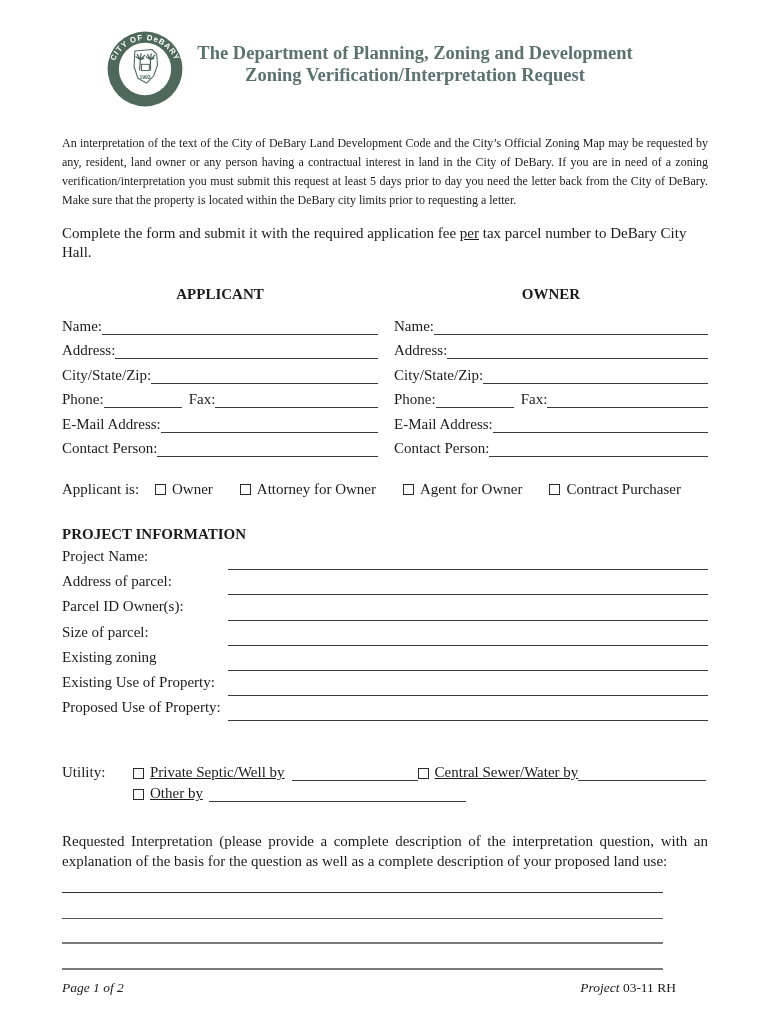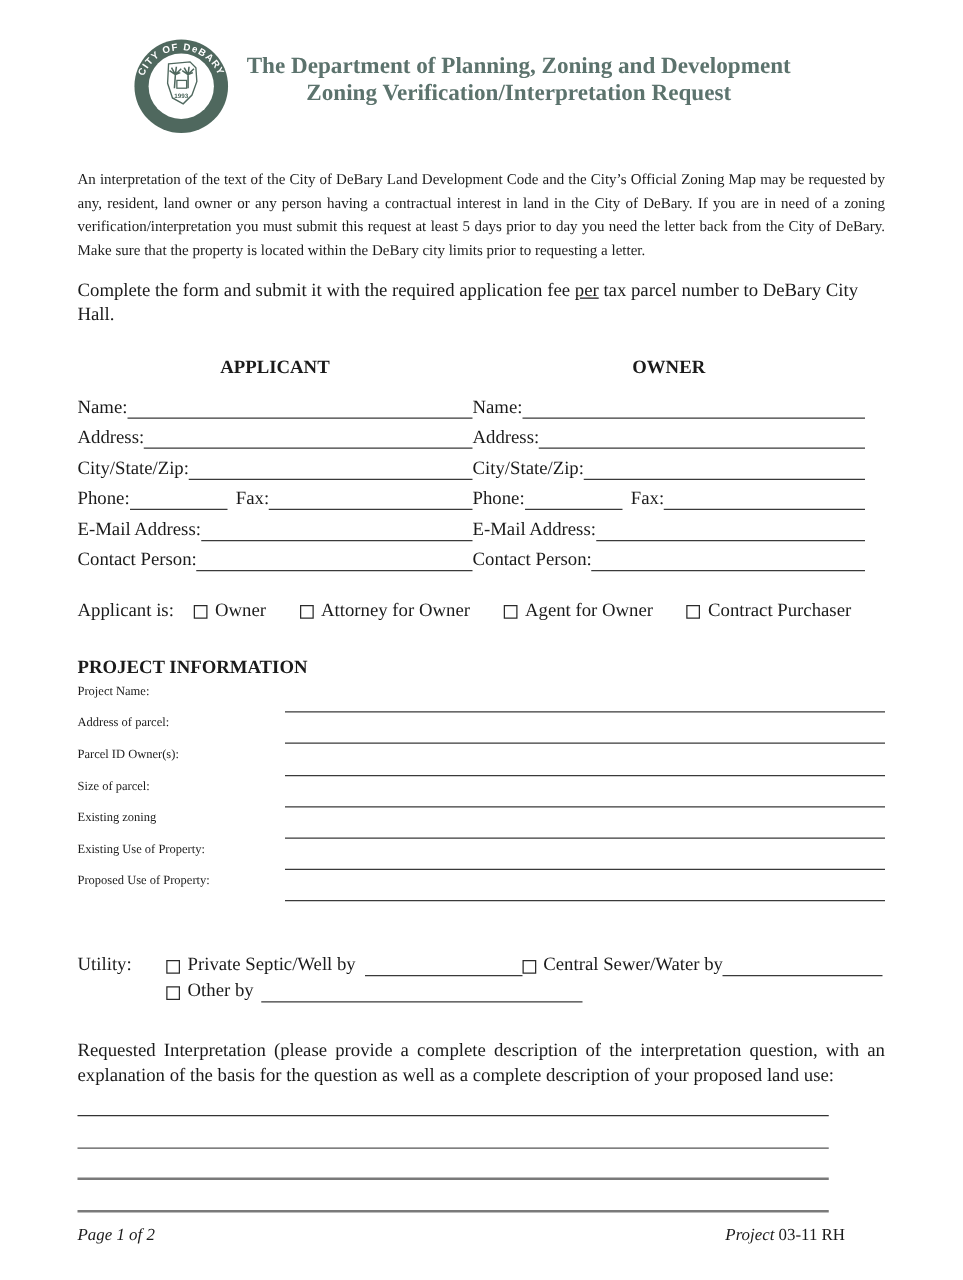--- a/index.html
+++ b/index.html
@@ -38,20 +38,21 @@
     font-size: 15px;
     line-height: 19px;
   }
   .u { text-decoration: underline; }
 
   
   .contact-grid {
     margin-top: 24px;
     display: grid;
     grid-template-columns: 316px 314px;
+    column-gap: 16px;
   }
   .col-header {
     text-align: center;
     font-weight: bold;
     font-size: 15px;
     margin-bottom: 7px;
   }
   .frow {
     display: flex;
     align-items: flex-end;
@@ -86,29 +87,29 @@
     flex: 0 0 auto;
   }
 
   
   .project { margin-top: 28px; }
   .proj-header {
     font-weight: bold;
     font-size: 15px;
     margin-bottom: 2px;
   }
-  .prow { display: flex; height: 25.2px; font-size: 10px; }
+  .prow { display: flex; height: 25.2px; font-size: 15px; }
   .plabel { width: 166px; align-self: flex-start; padding-top: 3px; white-space: nowrap; }
   .pline { flex: 1; align-self: flex-end; border-bottom: 1px solid #3a3a3a; height: 4px; }
 
   
   .utility { margin-top: 40px; font-size: 15px; }
   .urow { display: flex; align-items: flex-end; height: 20px; }
   .ulabel { width: 71px; }
-  .uopt { display: inline-flex; align-items: flex-end; }
+  .uopt { display: inline-flex; align-items: flex-end; text-decoration: underline; }
   .uopt .cb { margin-bottom: 2px; }
   .uopt .opt-text { white-space: nowrap; }
   .uline { display: inline-block; border-bottom: 1px solid #3a3a3a; height: 15px; }
   .urow2 { margin-top: 1px; }
   .urow2 .indent { width: 71px; }
 
   
   .interp-p {
     margin-top: 30px;
     font-size: 15px;

